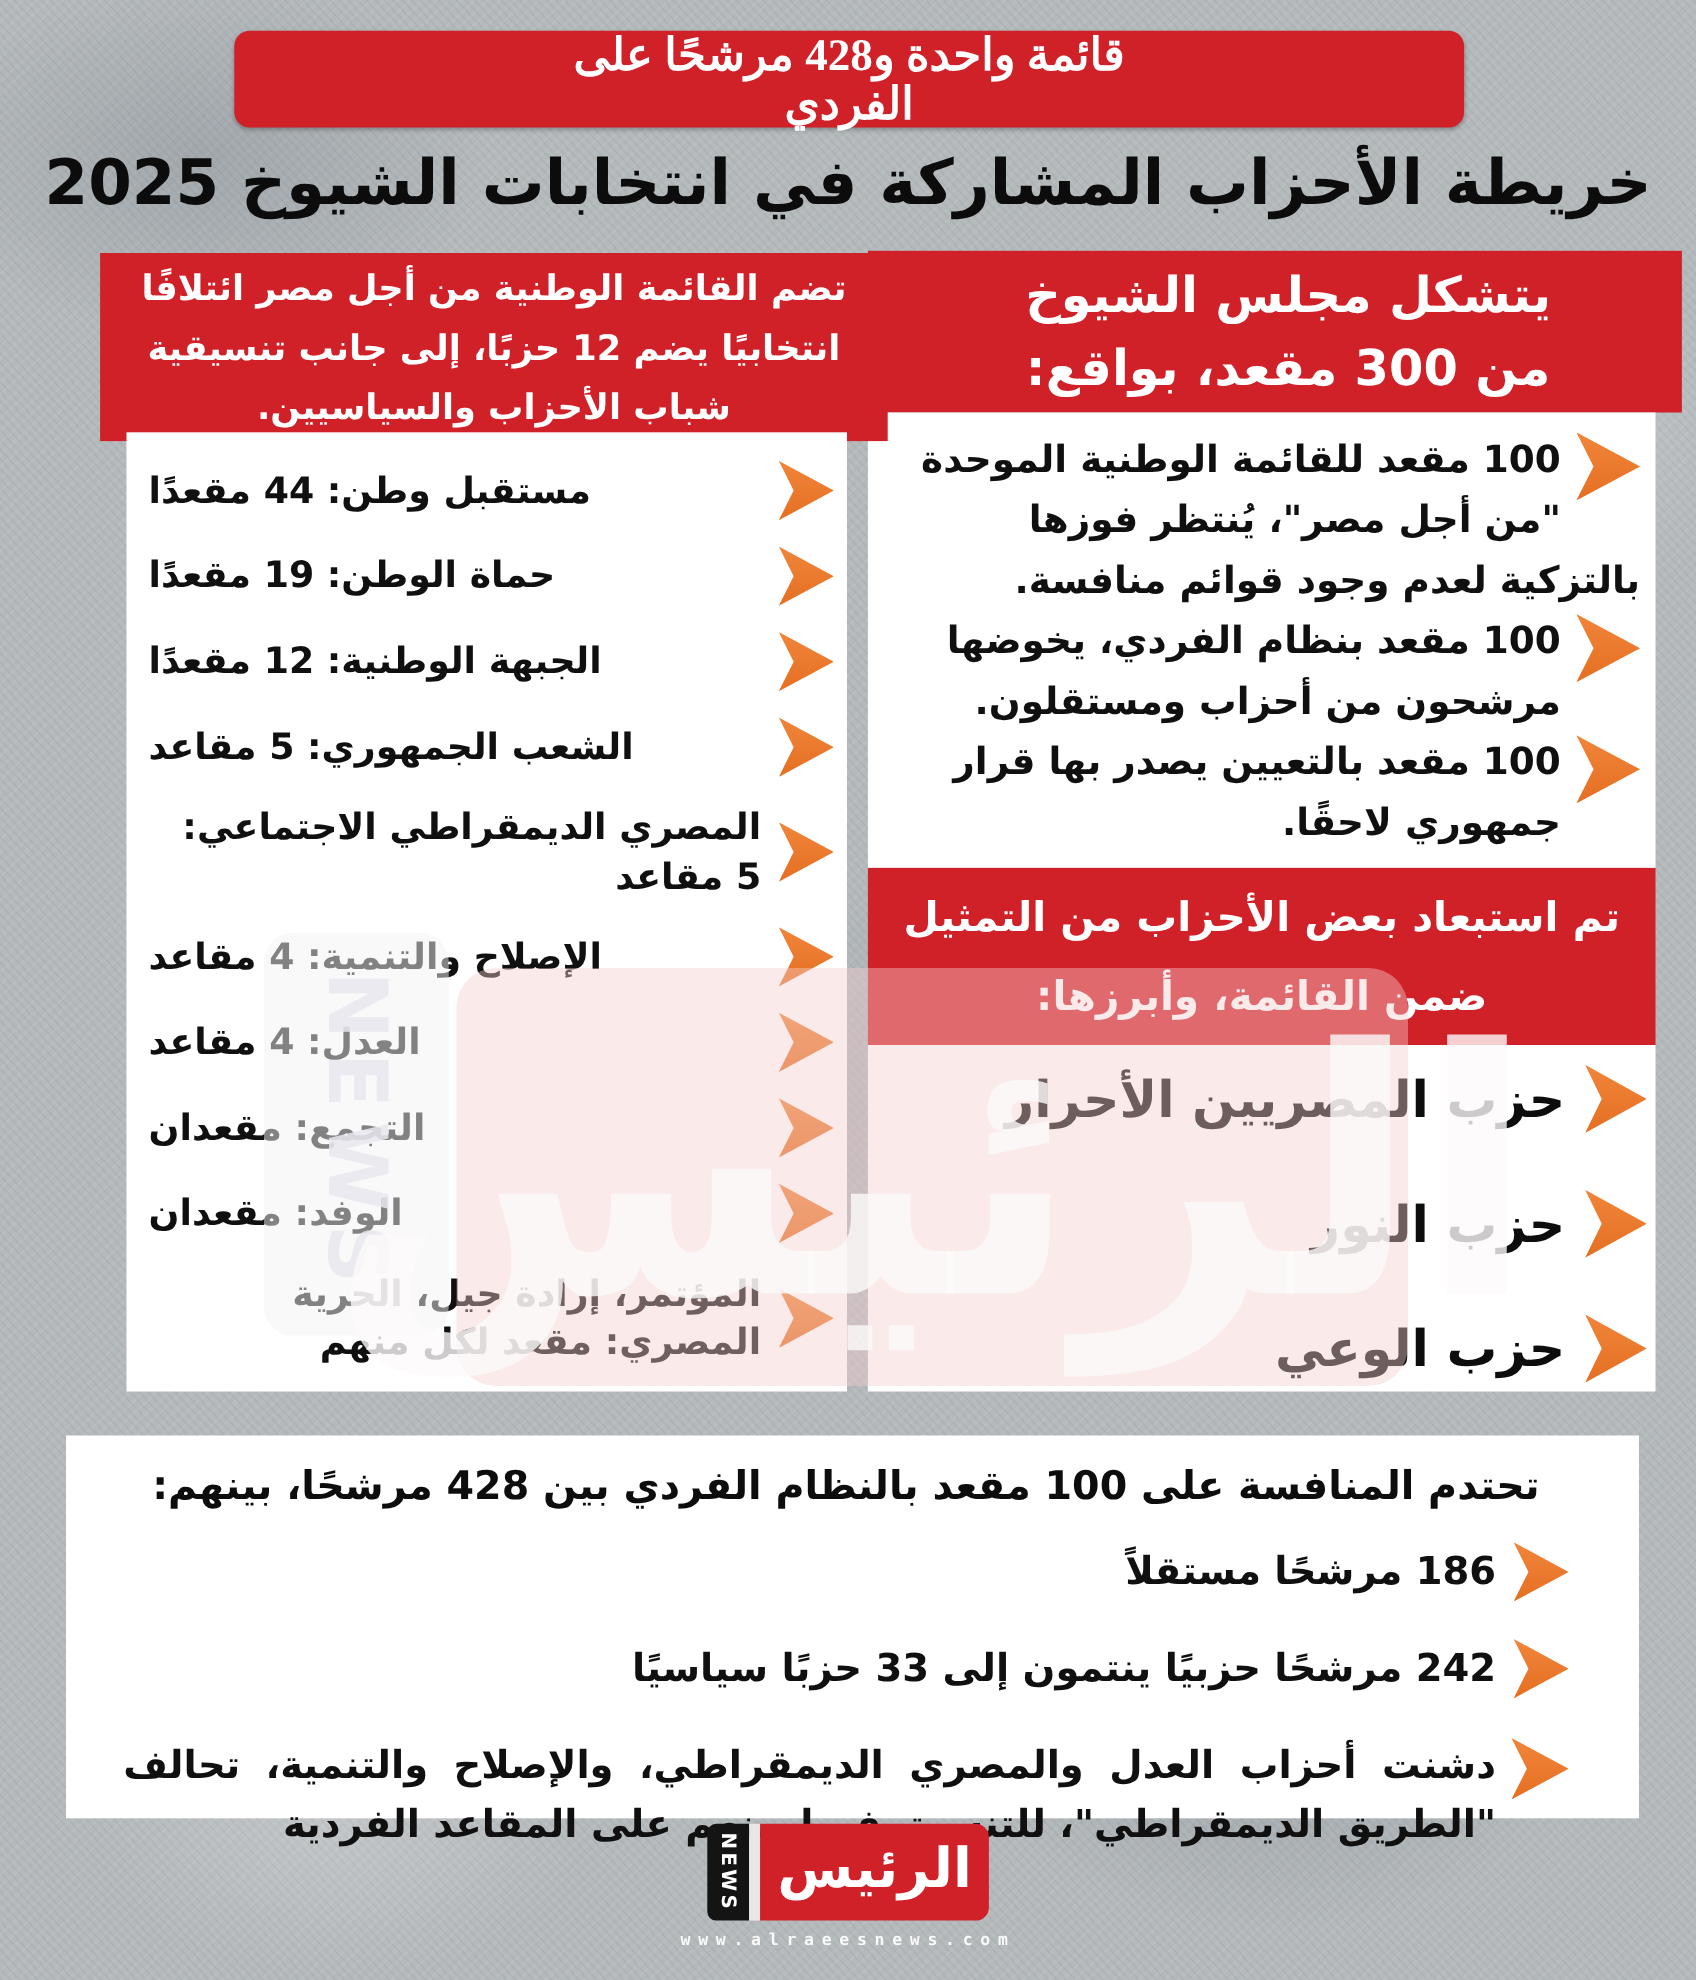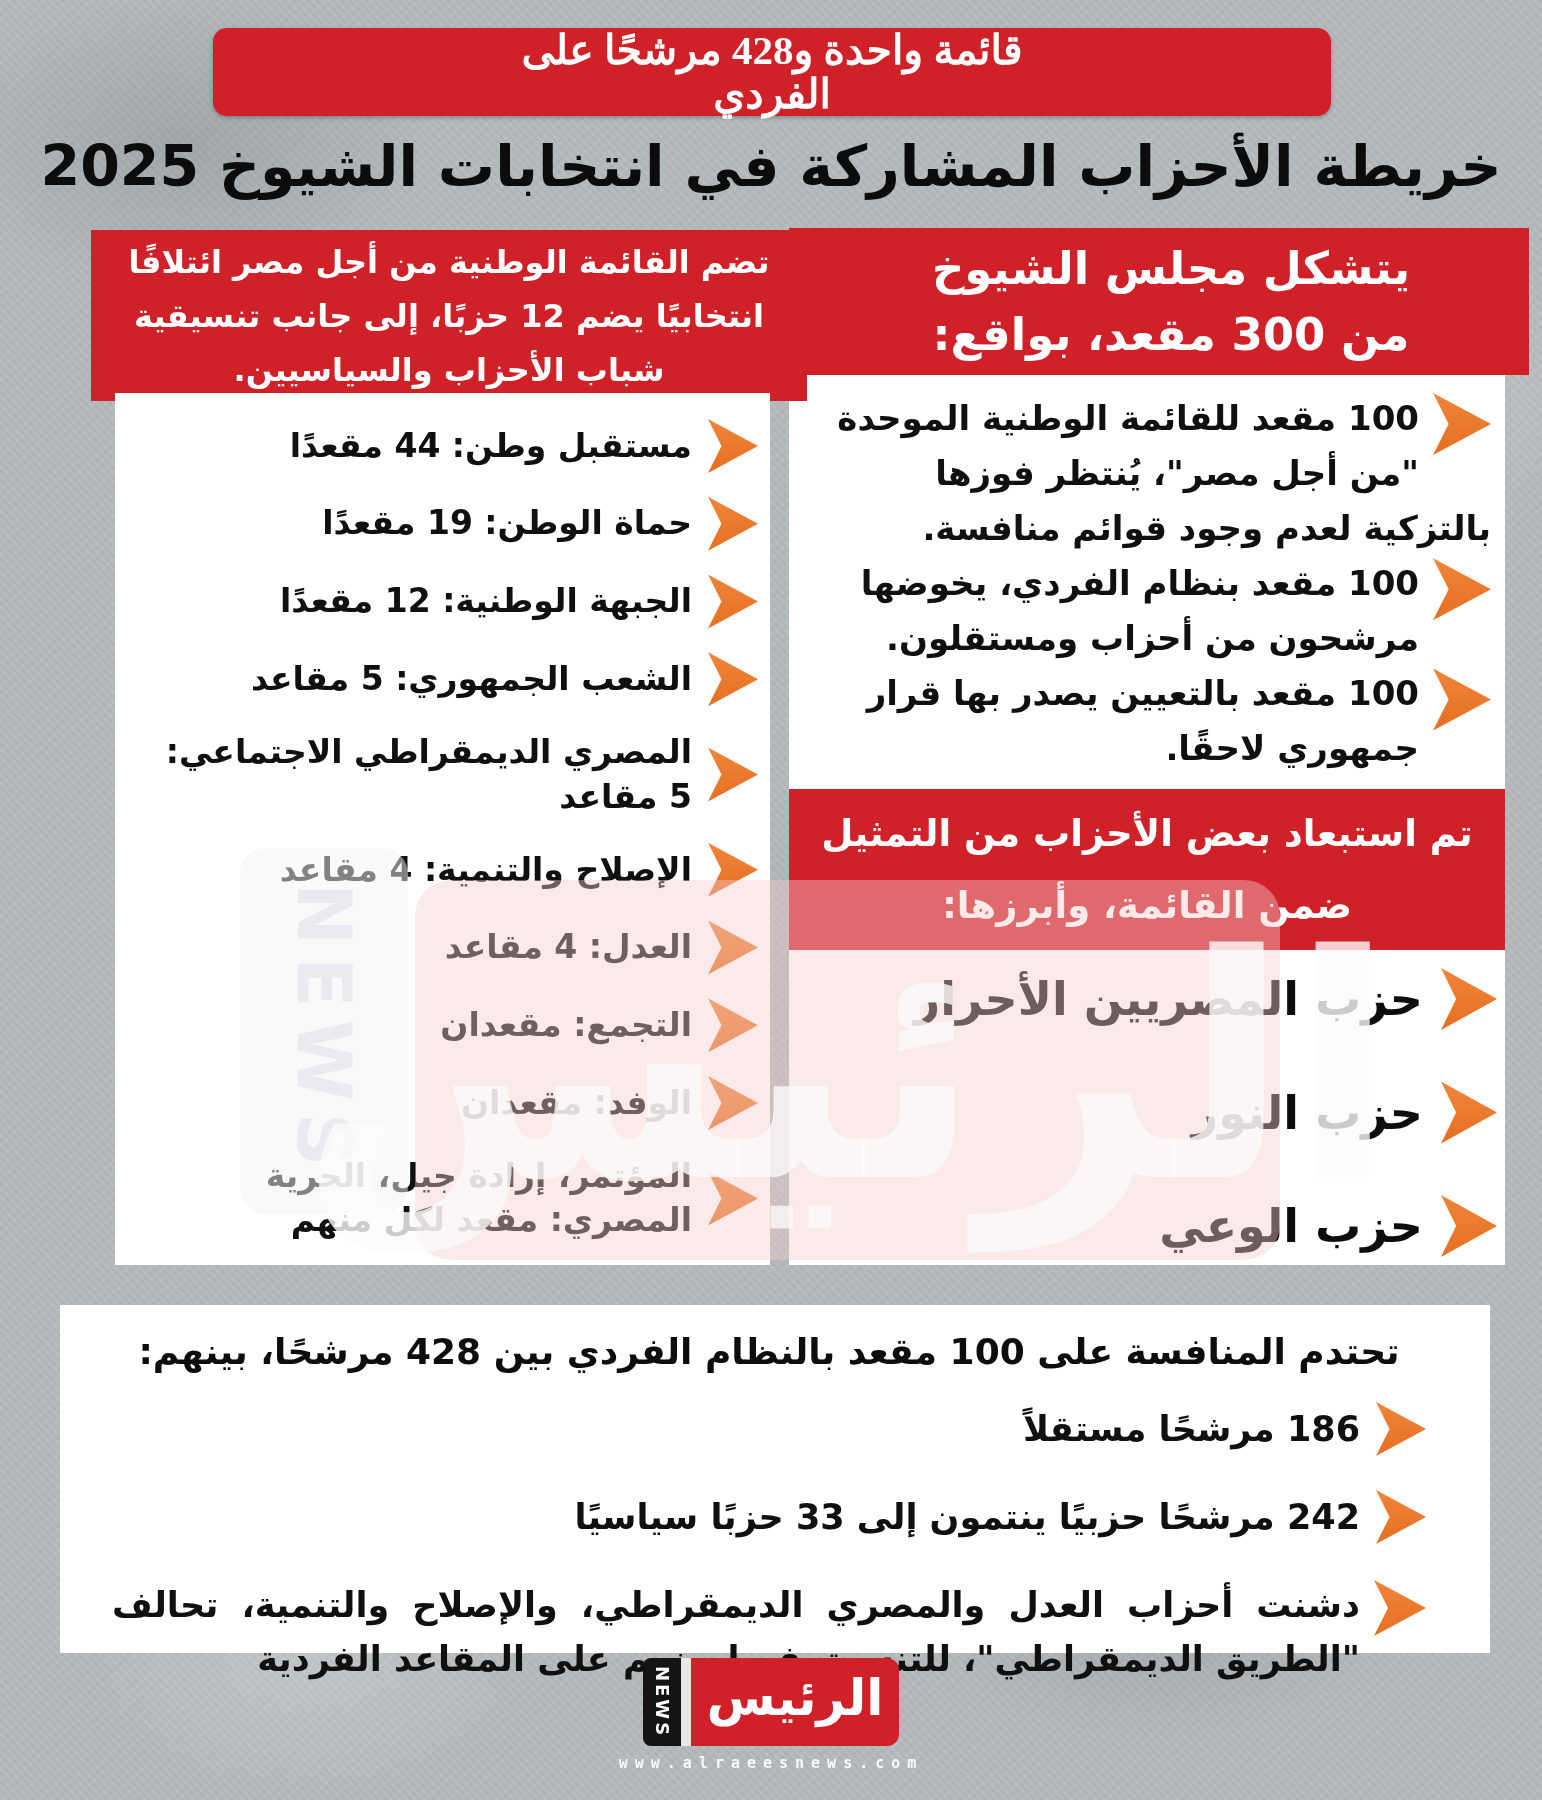--- a/index.html
+++ b/index.html
@@ -69,21 +69,21 @@
   .party-row{display:flex;align-items:center;gap:18px;}
   .party-row .arrow{width:56px;height:62px;}
   .party-name{font-size:46px;font-weight:bold;color:#0d0d0d;}
 
   
   .lc-header{position:absolute;left:52px;top:230px;width:716px;height:171px;
     font-size:32px;line-height:54px;padding:0 2px;box-sizing:border-box;margin-left:39px;}
   .lc-body{position:absolute;left:115px;top:393px;width:655px;height:872px;
     display:flex;flex-direction:column;justify-content:space-between;
     padding:26px 12px 22px 20px;box-sizing:border-box;}
-  .seat-row{display:flex;align-items:center;gap:16px;}
+  .seat-row{display:flex;align-items:center;gap:16px;justify-content:space-between;}
   .seat-row .arrow{width:50px;height:54px;}
   .seat-row-text{font-size:33px;font-weight:bold;color:#101010;line-height:1.35;text-align:right;}
 
   
   .bottom-box{
     position:absolute;left:60px;top:1305px;width:1430px;height:348px;
     background:#fff;box-sizing:border-box;
     padding:26px 64px 18px 52px;z-index:1;
   }
   .bb-header{text-align:center;font-size:36px;font-weight:bold;color:#0d0d0d;margin-bottom:30px;}

